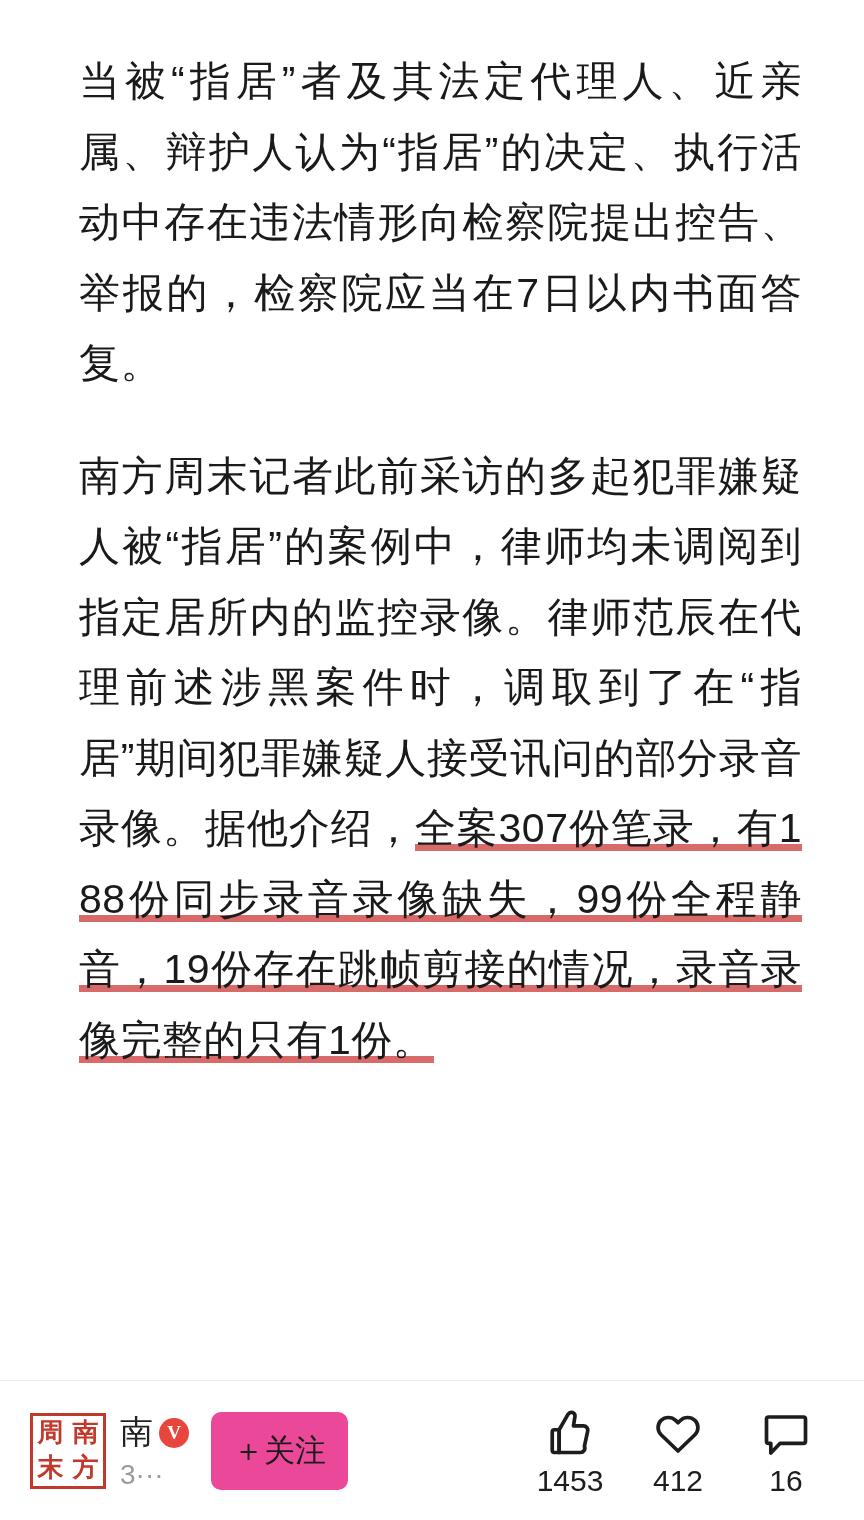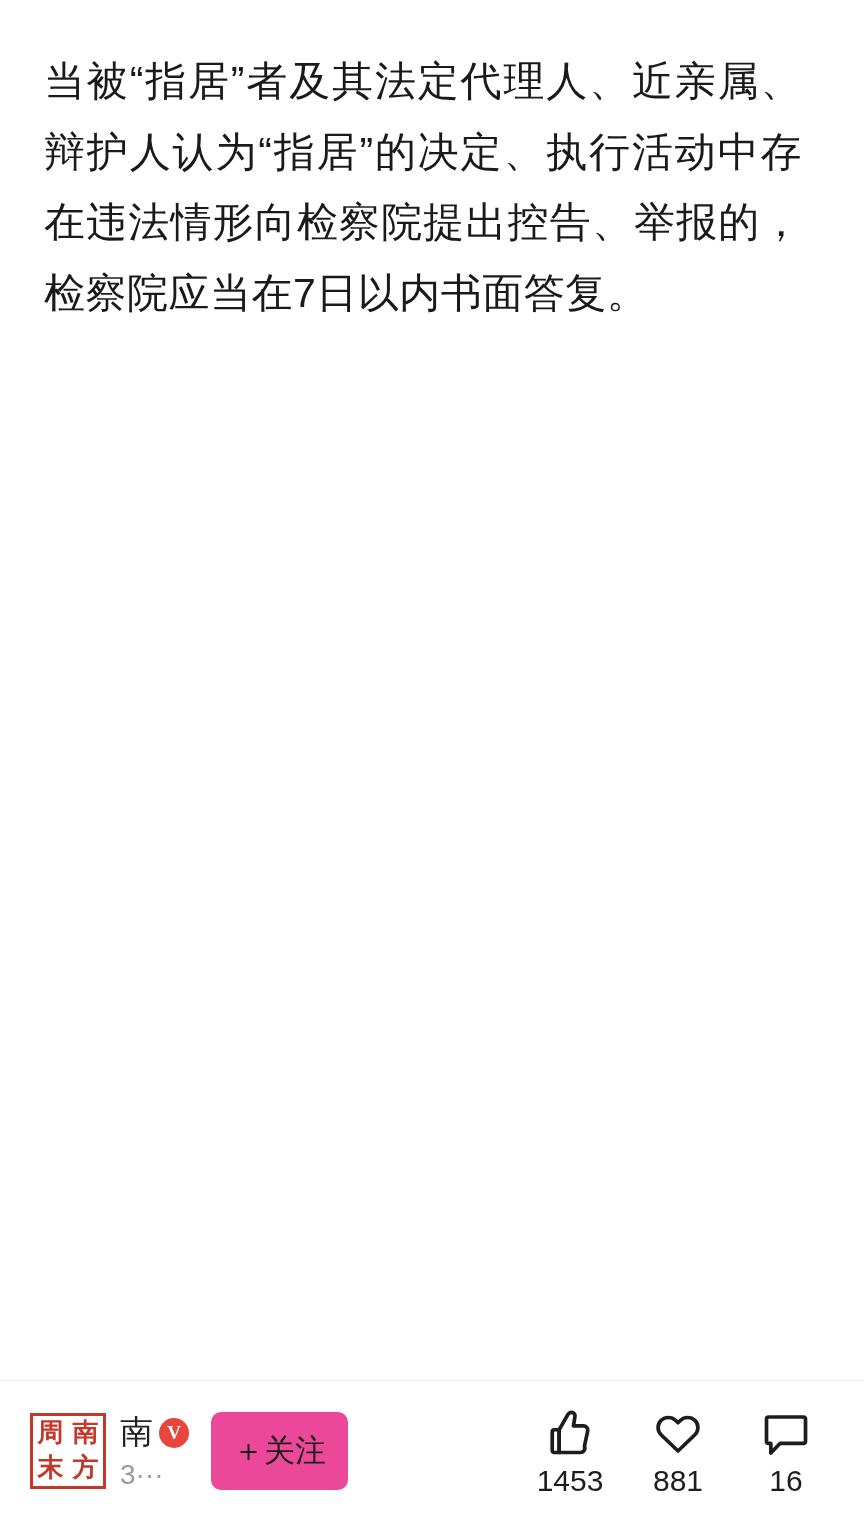--- a/index.html
+++ b/index.html
@@ -14,21 +14,21 @@
     -webkit-font-smoothing: antialiased;
     overflow: hidden;
     position: relative;
   }
   .article {
     position: absolute;
     left: 0;
     top: 0;
     right: 0;
     bottom: 140px;
-    padding: 46px 62px 0 44px;
+    padding: 46px 62px 0 79px;
     box-sizing: border-box;
     overflow: hidden;
   }
   .para {
     font-size: 41px;
     line-height: 1.72;
     color: #1a1a1a;
     letter-spacing: 0.5px;
     margin: 0 0 42px 0;
     text-align: justify;
@@ -163,20 +163,21 @@
     margin-top: 6px;
     line-height: 1;
   }
   svg { display: block; }
 </style>
 </head>
 <body>
 
 <div class="article">
   <p class="para">当被“指居”者及其法定代理人、近亲属、辩护人认为“指居”的决定、执行活动中存在违法情形向检察院提出控告、举报的，检察院应当在7日以内书面答复。</p>
+  <p class="para last"><span>南方周末记者此前采访的多起犯罪嫌疑人被“指居”的案例中，律师均未调阅到指定居所内的监控录像。律师范辰在代理前述涉黑案件时，调取到了在“指居”期间犯罪嫌疑人接受讯问的部分录音录像。据他介绍，</span><span class="hl">全案307份笔录，有188份同步录音录像缺失，99份全程静音，19份存在跳帧剪接的情况，录音录像完整的只有1份。</span></p>
 </div>
 
 <div class="actionbar">
 
   <div class="author">
     <div class="logo">
       <span>周</span>
       <span>南</span>
       <span>末</span>
       <span>方</span>
@@ -204,21 +205,21 @@
       <div class="cnt">1453</div>
     </div>
 
 
     <div class="stat">
       <div class="ico">
         <svg width="52" height="52" viewBox="0 0 24 24" fill="none" stroke="#1d1d1d" stroke-width="1.7" stroke-linejoin="round">
           <path d="M12 20.3 4.2 12.8a4.6 4.6 0 0 1 0-6.6 4.8 4.8 0 0 1 6.7 0l1.1 1.1 1.1-1.1a4.8 4.8 0 0 1 6.7 0 4.6 4.6 0 0 1 0 6.6z"></path>
         </svg>
       </div>
-      <div class="cnt">881</div>
+      <div class="cnt">412</div>
     </div>
 
     <div class="stat">
       <div class="ico">
         <svg width="52" height="52" viewBox="0 0 24 24" fill="none" stroke="#1d1d1d" stroke-width="1.7" stroke-linejoin="round">
           <path d="M4 4.6h16a1 1 0 0 1 1 1v10.2a1 1 0 0 1-1 1H9.2L5 21.2v-4.4H4a1 1 0 0 1-1-1V5.6a1 1 0 0 1 1-1z"></path>
         </svg>
       </div>
       <div class="cnt">16</div>
     </div>

